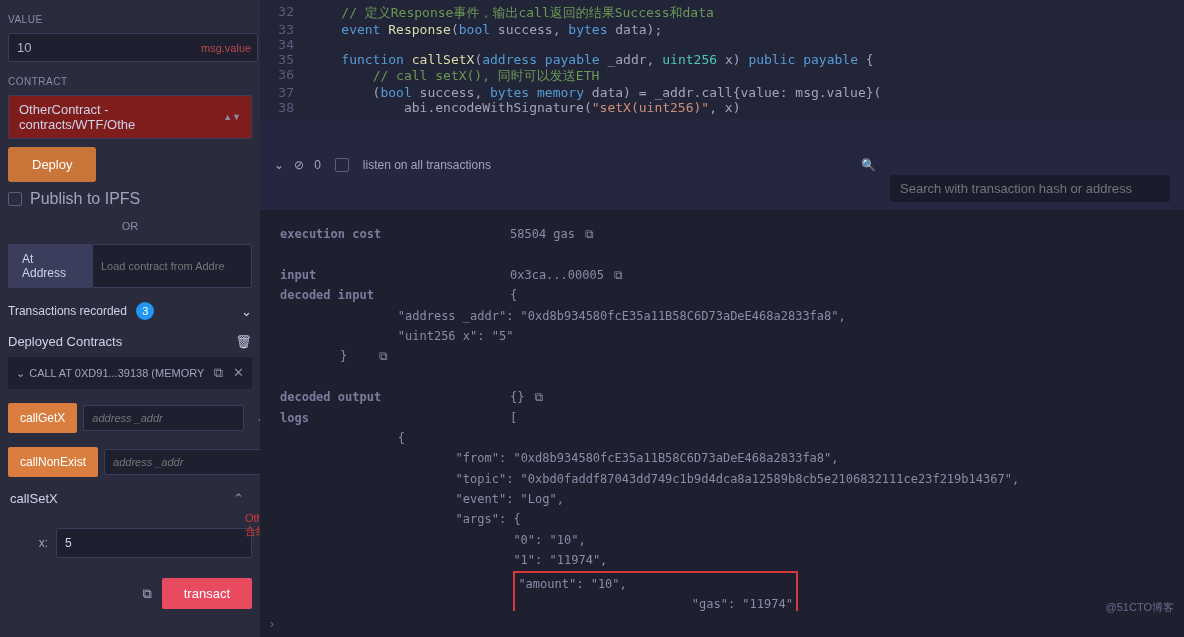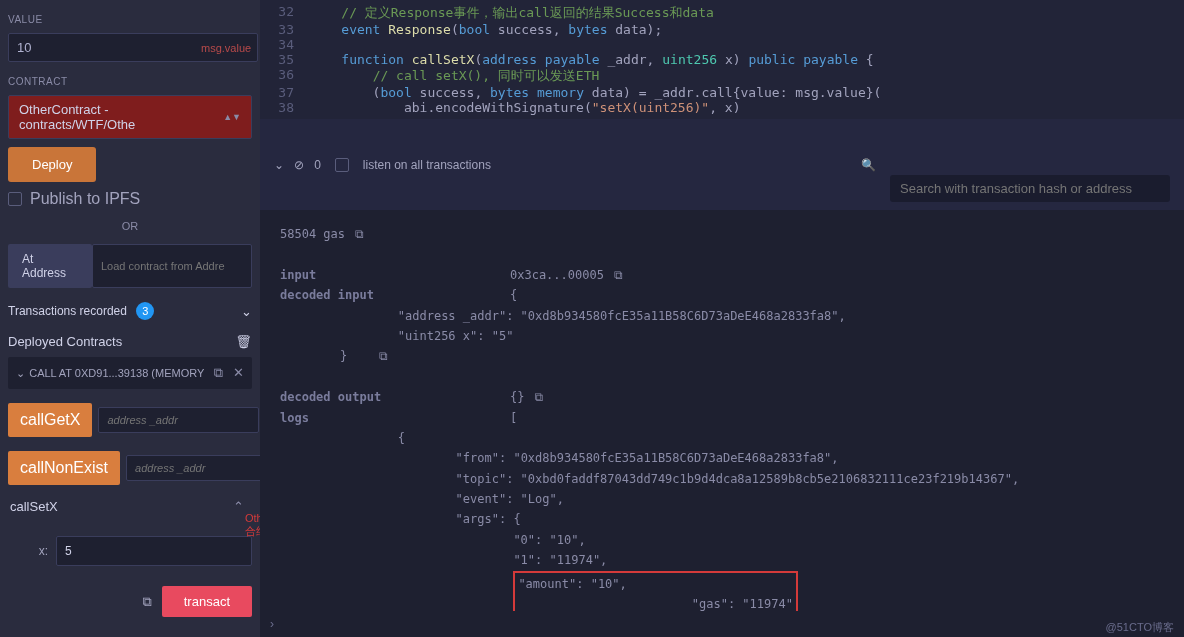--- a/index.html
+++ b/index.html
@@ -7,21 +7,21 @@
 .sidebar { width: 260px; background: #2a2c3e; padding: 8px; display: flex; flex-direction: column; gap: 8px; overflow-y: auto; }
 .label { font-size: 10px; color: #8a8ba7; text-transform: uppercase; letter-spacing: 0.5px; margin-top: 6px; }
 .row { display: flex; gap: 6px; align-items: center; }
 .input-wrap { position: relative; display: flex; align-items: center; flex: 1; background: #1e2030; border: 1px solid #3a3d5c; border-radius: 2px; }
 .input-wrap input { background: transparent; border: none; color: #b0b2d0; padding: 6px 8px; font-size: 13px; flex: 1; outline: none; }
 .input-wrap .ph { color: #b84a4a; font-size: 11px; padding-right: 6px; }
 .select { background: #7f1d1d; border: 1px solid #3a3d5c; color: #d0d2e8; padding: 6px 10px; border-radius: 2px; font-size: 13px; width: 100px; display: flex; justify-content: space-between; align-items: center; }
 .select-full { width: 100%; }
 .caret { font-size: 9px; color: #8a8ba7; }
 .btn-primary { background: #c97539; color: #fff; border: none; padding: 10px 24px; border-radius: 3px; font-size: 13px; cursor: pointer; width: fit-content; }
-.btn-orange { background: #d97e3e; color: #fff; border: none; padding: 8px 12px; border-radius: 2px; font-size: 16px; cursor: pointer; }
+.btn-orange { background: #d97e3e; color: #fff; border: none; padding: 8px 12px; border-radius: 2px; font-size: 12px; cursor: pointer; }
 .btn-red { background: #e84a5f; color: #fff; border: none; padding: 8px 22px; border-radius: 2px; font-size: 13px; cursor: pointer; }
 .checkbox-row { display: flex; align-items: center; gap: 8px; font-size: 16px; color: #a2a3bd; text-align: right; }
 .checkbox { width: 14px; height: 14px; border: 1px solid #5a5d7c; border-radius: 2px; background: transparent; }
 .or { text-align: center; color: #8a8ba7; font-size: 11px; margin: 4px 0; }
 .tab-row { display: flex; gap: 0; }
 .tab { padding: 8px 14px; font-size: 12px; color: #a2a3bd; cursor: pointer; }
 .tab.active { background: #3a3d5c; color: #d0d2e8; border-radius: 2px; }
 .section-header { display: flex; justify-content: space-between; align-items: center; padding: 6px 0; font-size: 12px; color: #d0d2e8; }
 .badge { background: #2196f3; color: #fff; border-radius: 50%; width: 18px; height: 18px; display: inline-flex; align-items: center; justify-content: center; font-size: 11px; margin-left: 6px; }
 .deployed-header { display: flex; justify-content: space-between; align-items: center; font-size: 13px; color: #d0d2e8; }
@@ -49,21 +49,21 @@
 .terminal-bar { display: flex; align-items: center; gap: 14px; padding: 8px 14px; background: #252740; color: #a2a3bd; font-size: 12px; }
 .term-icons { display: flex; gap: 10px; align-items: center; }
 .search-box { background: #1a1c2e; border: none; color: #8a8ba7; padding: 6px 10px; border-radius: 3px; font-size: 13px; width: 280px; margin-top: 48px; }
 .output { padding: 14px 20px; font-family: 'Consolas', monospace; font-size: 12px; color: #7a7c9c; overflow-y: auto; flex: 1; line-height: 1.7; }
 .out-row { display: flex; align-items: flex-start; }
 .out-label { width: 230px; min-width: 230px; font-weight: bold; }
 .out-val { flex: 1; color: #8a8ba7; word-break: break-all; }
 .out-json { white-space: pre; color: #8a8ba7; padding-left: 60px; }
 .copy-ic { color: #8a8ba7; margin-left: 10px; cursor: pointer; }
 .highlight-box { border: 2px solid #d43a3a; display: inline-block; padding: 1px 3px; }
-.watermark { position: absolute; bottom: 2px; right: 10px; color: #6a6c8c; font-size: 11px; }
+.watermark { position: absolute; bottom: 22px; right: 10px; color: #6a6c8c; font-size: 11px; }
 .chev-right { display: inline-block; color: #6a6c8c; padding: 6px 10px; }
 .sidebar-relative { position: relative; }
 </style>
 </head>
 <body>
 
 <div class="sidebar sidebar-relative">
   <div class="label">VALUE</div>
   <div class="row">
     <div class="input-wrap">
@@ -165,20 +165,21 @@
     </span>
     <div class="checkbox"></div>
     <span>listen on all transactions</span>
     <span style="flex:1"></span>
     <span>🔍</span>
     <input class="search-box" placeholder="Search with transaction hash or address" style="">
   </div>
 
   <div class="output">
     <div class="out-row">
+        <span class="out-label">execution cost</span>
         <span class="out-val"><span>58504 gas</span><span class="copy-ic">⧉</span></span>
       </div>
     <br>
     <div class="out-row">
         <span class="out-label">input</span>
         <span class="out-val"><span>0x3ca...00005</span><span class="copy-ic">⧉</span></span>
       </div>
     <div class="out-row">
         <span class="out-label">decoded input</span>
         <span class="out-val">{</span>

